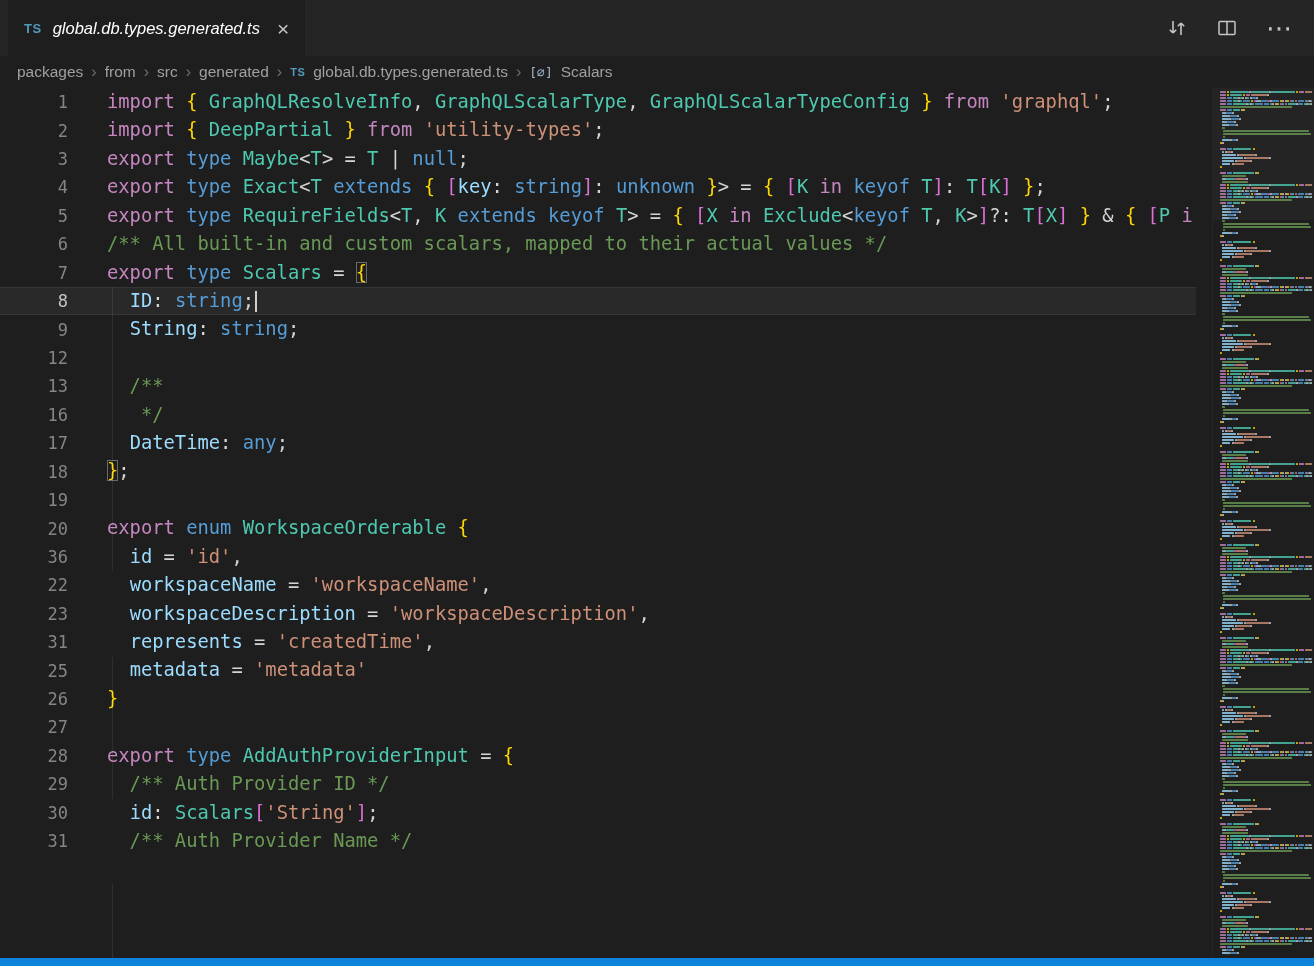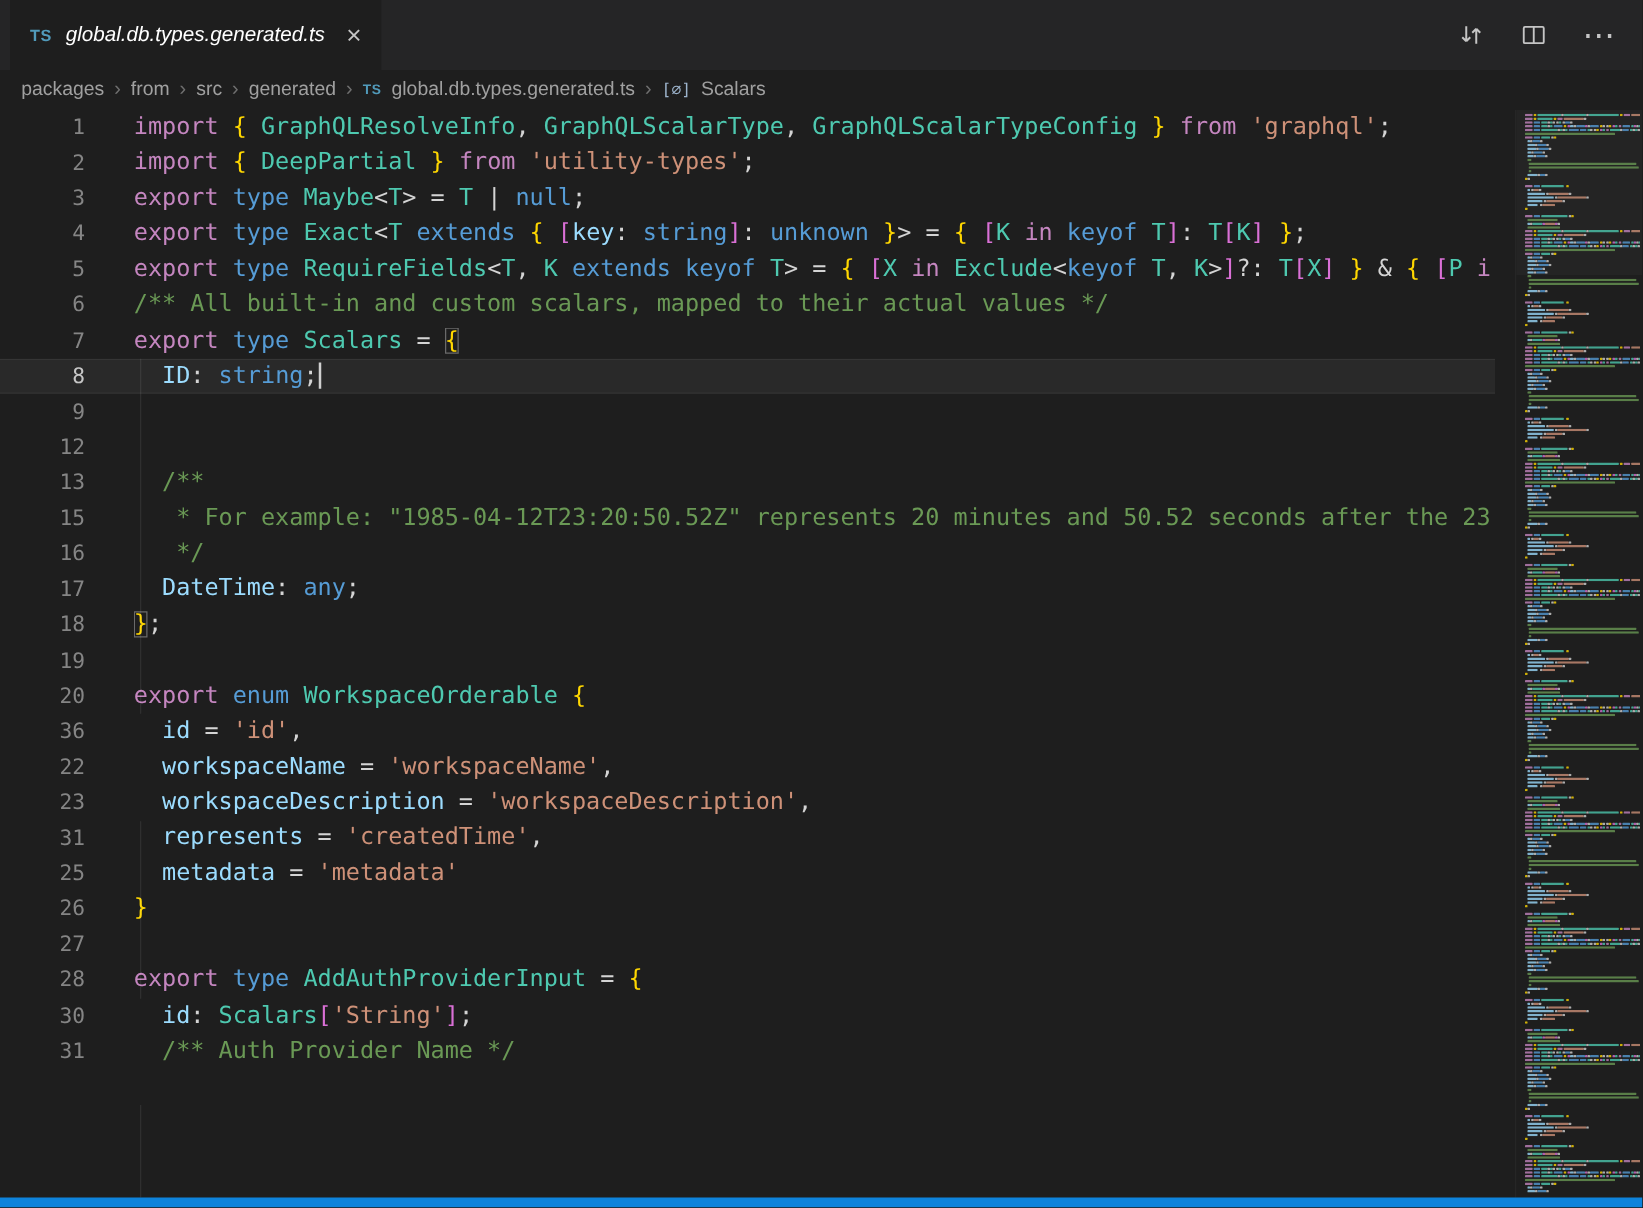--- a/index.html
+++ b/index.html
@@ -101,37 +101,37 @@
 <div id="editor">
   <div id="lines">
       <div class="row"><span class="ln">1</span><span class="code"><span class="kw">import</span><span class="pu"> </span><span class="b1">{</span><span class="pu"> </span><span class="ty">GraphQLResolveInfo</span><span class="pu">, </span><span class="ty">GraphQLScalarType</span><span class="pu">, </span><span class="ty">GraphQLScalarTypeConfig</span><span class="pu"> </span><span class="b1">}</span><span class="pu"> </span><span class="kw">from</span><span class="pu"> </span><span class="s">'graphql'</span><span class="pu">;</span></span></div>
       <div class="row"><span class="ln">2</span><span class="code"><span class="kw">import</span><span class="pu"> </span><span class="b1">{</span><span class="pu"> </span><span class="ty">DeepPartial</span><span class="pu"> </span><span class="b1">}</span><span class="pu"> </span><span class="kw">from</span><span class="pu"> </span><span class="s">'utility-types'</span><span class="pu">;</span></span></div>
       <div class="row"><span class="ln">3</span><span class="code"><span class="kw">export</span><span class="pu"> </span><span class="st">type</span><span class="pu"> </span><span class="ty">Maybe</span><span class="pu">&lt;</span><span class="ty">T</span><span class="pu">&gt;</span><span class="pu"> = </span><span class="ty">T</span><span class="pu"> | </span><span class="st">null</span><span class="pu">;</span></span></div>
       <div class="row"><span class="ln">4</span><span class="code"><span class="kw">export</span><span class="pu"> </span><span class="st">type</span><span class="pu"> </span><span class="ty">Exact</span><span class="pu">&lt;</span><span class="ty">T</span><span class="pu"> </span><span class="st">extends</span><span class="pu"> </span><span class="b1">{</span><span class="pu"> </span><span class="b2">[</span><span class="pr">key</span><span class="pu">: </span><span class="st">string</span><span class="b2">]</span><span class="pu">: </span><span class="st">unknown</span><span class="pu"> </span><span class="b1">}</span><span class="pu">&gt;</span><span class="pu"> = </span><span class="b1">{</span><span class="pu"> </span><span class="b2">[</span><span class="ty">K</span><span class="pu"> </span><span class="kw">in</span><span class="pu"> </span><span class="st">keyof</span><span class="pu"> </span><span class="ty">T</span><span class="b2">]</span><span class="pu">: </span><span class="ty">T</span><span class="b2">[</span><span class="ty">K</span><span class="b2">]</span><span class="pu"> </span><span class="b1">}</span><span class="pu">;</span></span></div>
       <div class="row"><span class="ln">5</span><span class="code"><span class="kw">export</span><span class="pu"> </span><span class="st">type</span><span class="pu"> </span><span class="ty">RequireFields</span><span class="pu">&lt;</span><span class="ty">T</span><span class="pu">, </span><span class="ty">K</span><span class="pu"> </span><span class="st">extends</span><span class="pu"> </span><span class="st">keyof</span><span class="pu"> </span><span class="ty">T</span><span class="pu">&gt;</span><span class="pu"> = </span><span class="b1">{</span><span class="pu"> </span><span class="b2">[</span><span class="ty">X</span><span class="pu"> </span><span class="kw">in</span><span class="pu"> </span><span class="ty">Exclude</span><span class="pu">&lt;</span><span class="st">keyof</span><span class="pu"> </span><span class="ty">T</span><span class="pu">, </span><span class="ty">K</span><span class="pu">&gt;</span><span class="b2">]</span><span class="pu">?: </span><span class="ty">T</span><span class="b2">[</span><span class="ty">X</span><span class="b2">]</span><span class="pu"> </span><span class="b1">}</span><span class="pu"> &amp; </span><span class="b1">{</span><span class="pu"> </span><span class="b2">[</span><span class="ty">P</span><span class="kw"> i</span></span></div>
       <div class="row"><span class="ln">6</span><span class="code"><span class="c">/** All built-in and custom scalars, mapped to their actual values */</span></span></div>
       <div class="row"><span class="ln">7</span><span class="code"><span class="kw">export</span><span class="pu"> </span><span class="st">type</span><span class="pu"> </span><span class="ty">Scalars</span><span class="pu"> = </span><span class="b1 match">{</span></span></div>
       <div class="row active"><span class="ln">8</span><span class="code"><span class="pu">  </span><span class="pr">ID</span><span class="pu">: </span><span class="st">string</span><span class="pu">;</span><span class="caret"></span></span></div>
-      <div class="row"><span class="ln">9</span></div>
+      <div class="row"><span class="ln">9</span><span class="code"><span class="pu">  </span><span class="pr">String</span><span class="pu">: </span><span class="st">string</span><span class="pu">;</span></span></div>
       <div class="row"><span class="ln">12</span></div>
       <div class="row"><span class="ln">13</span><span class="code"><span class="c">  /**</span></span></div>
-      <div class="row"><span class="ln">15</span><span class="code"><span class="c">   * For example: "1985-04-12T23:20:50.52Z" represents 20 minutes and 50.52 seconds after the 23</span></span></div>
       <div class="row"><span class="ln">16</span><span class="code"><span class="c">   */</span></span></div>
       <div class="row"><span class="ln">17</span><span class="code"><span class="pu">  </span><span class="pr">DateTime</span><span class="pu">: </span><span class="st">any</span><span class="pu">;</span></span></div>
       <div class="row"><span class="ln">18</span><span class="code"><span class="b1 match">}</span><span class="pu">;</span></span></div>
       <div class="row"><span class="ln">19</span><span class="code"></span></div>
       <div class="row"><span class="ln">20</span><span class="code"><span class="kw">export</span><span class="pu"> </span><span class="st">enum</span><span class="pu"> </span><span class="ty">WorkspaceOrderable</span><span class="pu"> </span><span class="b1">{</span></span></div>
       <div class="row"><span class="ln">36</span><span class="code"><span class="pu">  </span><span class="pr">id</span><span class="pu"> = </span><span class="s">'id'</span><span class="pu">,</span></span></div>
       <div class="row"><span class="ln">22</span><span class="code"><span class="pu">  </span><span class="pr">workspaceName</span><span class="pu"> = </span><span class="s">'workspaceName'</span><span class="pu">,</span></span></div>
       <div class="row"><span class="ln">23</span><span class="code"><span class="pu">  </span><span class="pr">workspaceDescription</span><span class="pu"> = </span><span class="s">'workspaceDescription'</span><span class="pu">,</span></span></div>
       <div class="row"><span class="ln">31</span><span class="code"><span class="pu">  </span><span class="pr">represents</span><span class="pu"> = </span><span class="s">'createdTime'</span><span class="pu">,</span></span></div>
       <div class="row"><span class="ln">25</span><span class="code"><span class="pu">  </span><span class="pr">metadata</span><span class="pu"> = </span><span class="s">'metadata'</span></span></div>
       <div class="row"><span class="ln">26</span><span class="code"><span class="b1">}</span></span></div>
       <div class="row"><span class="ln">27</span><span class="code"></span></div>
       <div class="row"><span class="ln">28</span><span class="code"><span class="kw">export</span><span class="pu"> </span><span class="st">type</span><span class="pu"> </span><span class="ty">AddAuthProviderInput</span><span class="pu"> = </span><span class="b1">{</span></span></div>
+      <div class="row"><span class="ln">29</span><span class="code"><span class="c">  /** Auth Provider ID */</span></span></div>
       <div class="row"><span class="ln">30</span><span class="code"><span class="pu">  </span><span class="pr">id</span><span class="pu">: </span><span class="ty">Scalars</span><span class="b2">[</span><span class="s">'String'</span><span class="b2">]</span><span class="pu">;</span></span></div>
       <div class="row"><span class="ln">31</span><span class="code"><span class="c">  /** Auth Provider Name */</span></span></div>
       <div class="guide" style="top: 199.01px; height: 284.3px;"></div>
       <div class="guide" style="top: 568.6px; height: 142.15px;"></div>
       <div class="guide" style="top: 796.04px; height: 85.29px;"></div>
     </div>
 </div>
 
 <div id="scroll-lane"></div>
 <div id="minimap">

